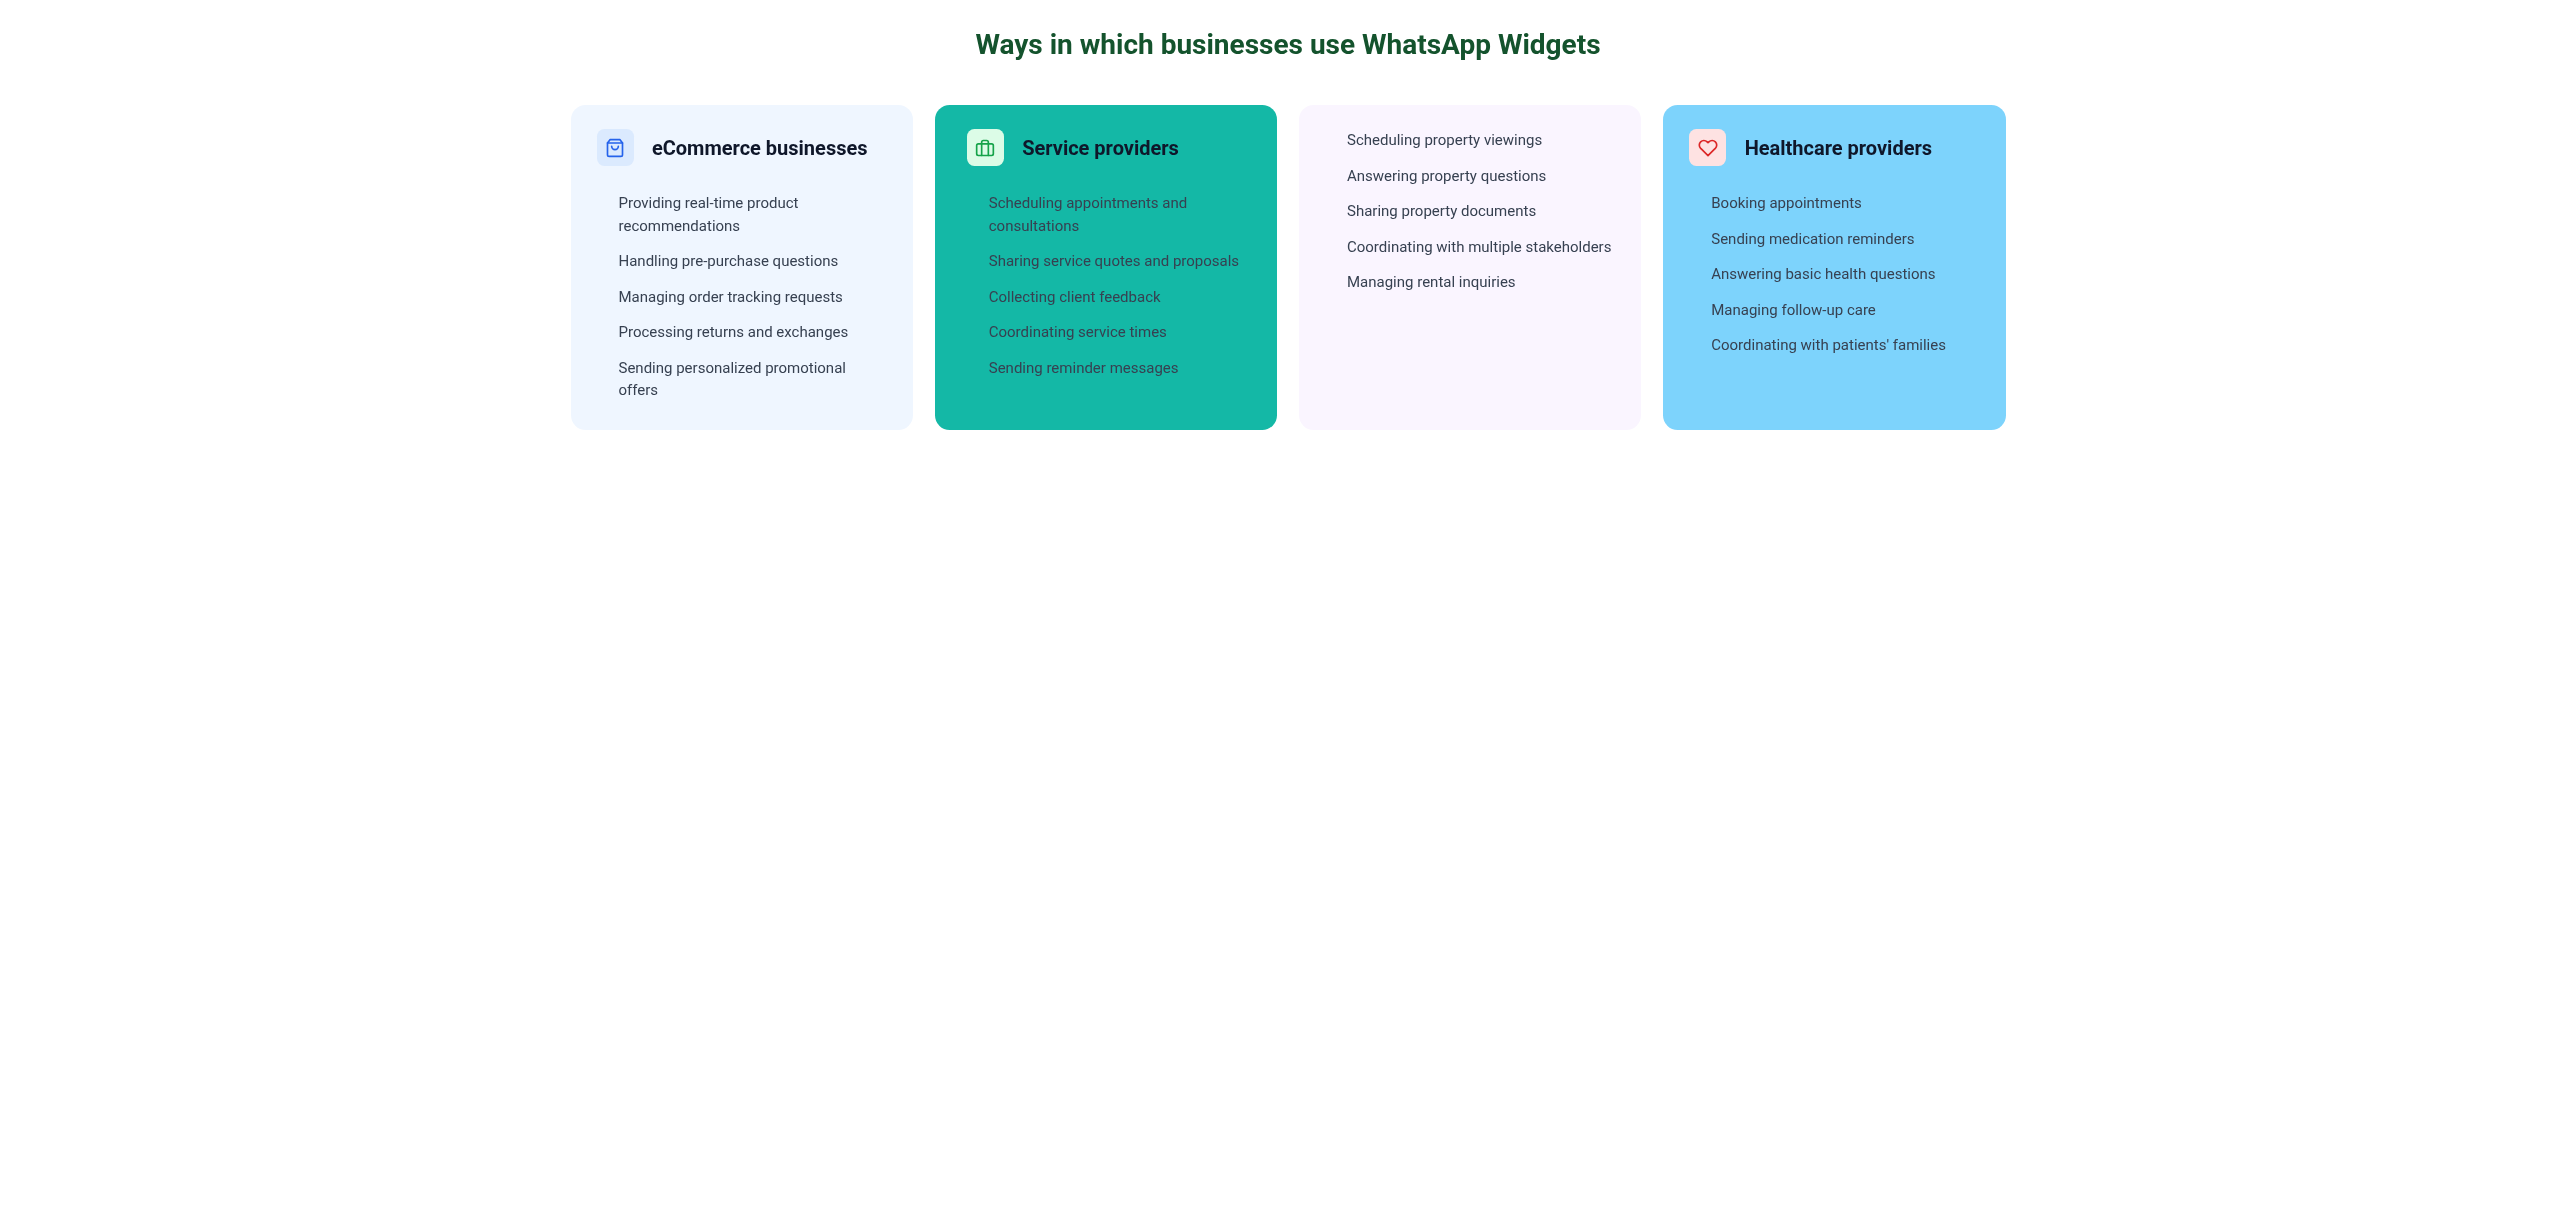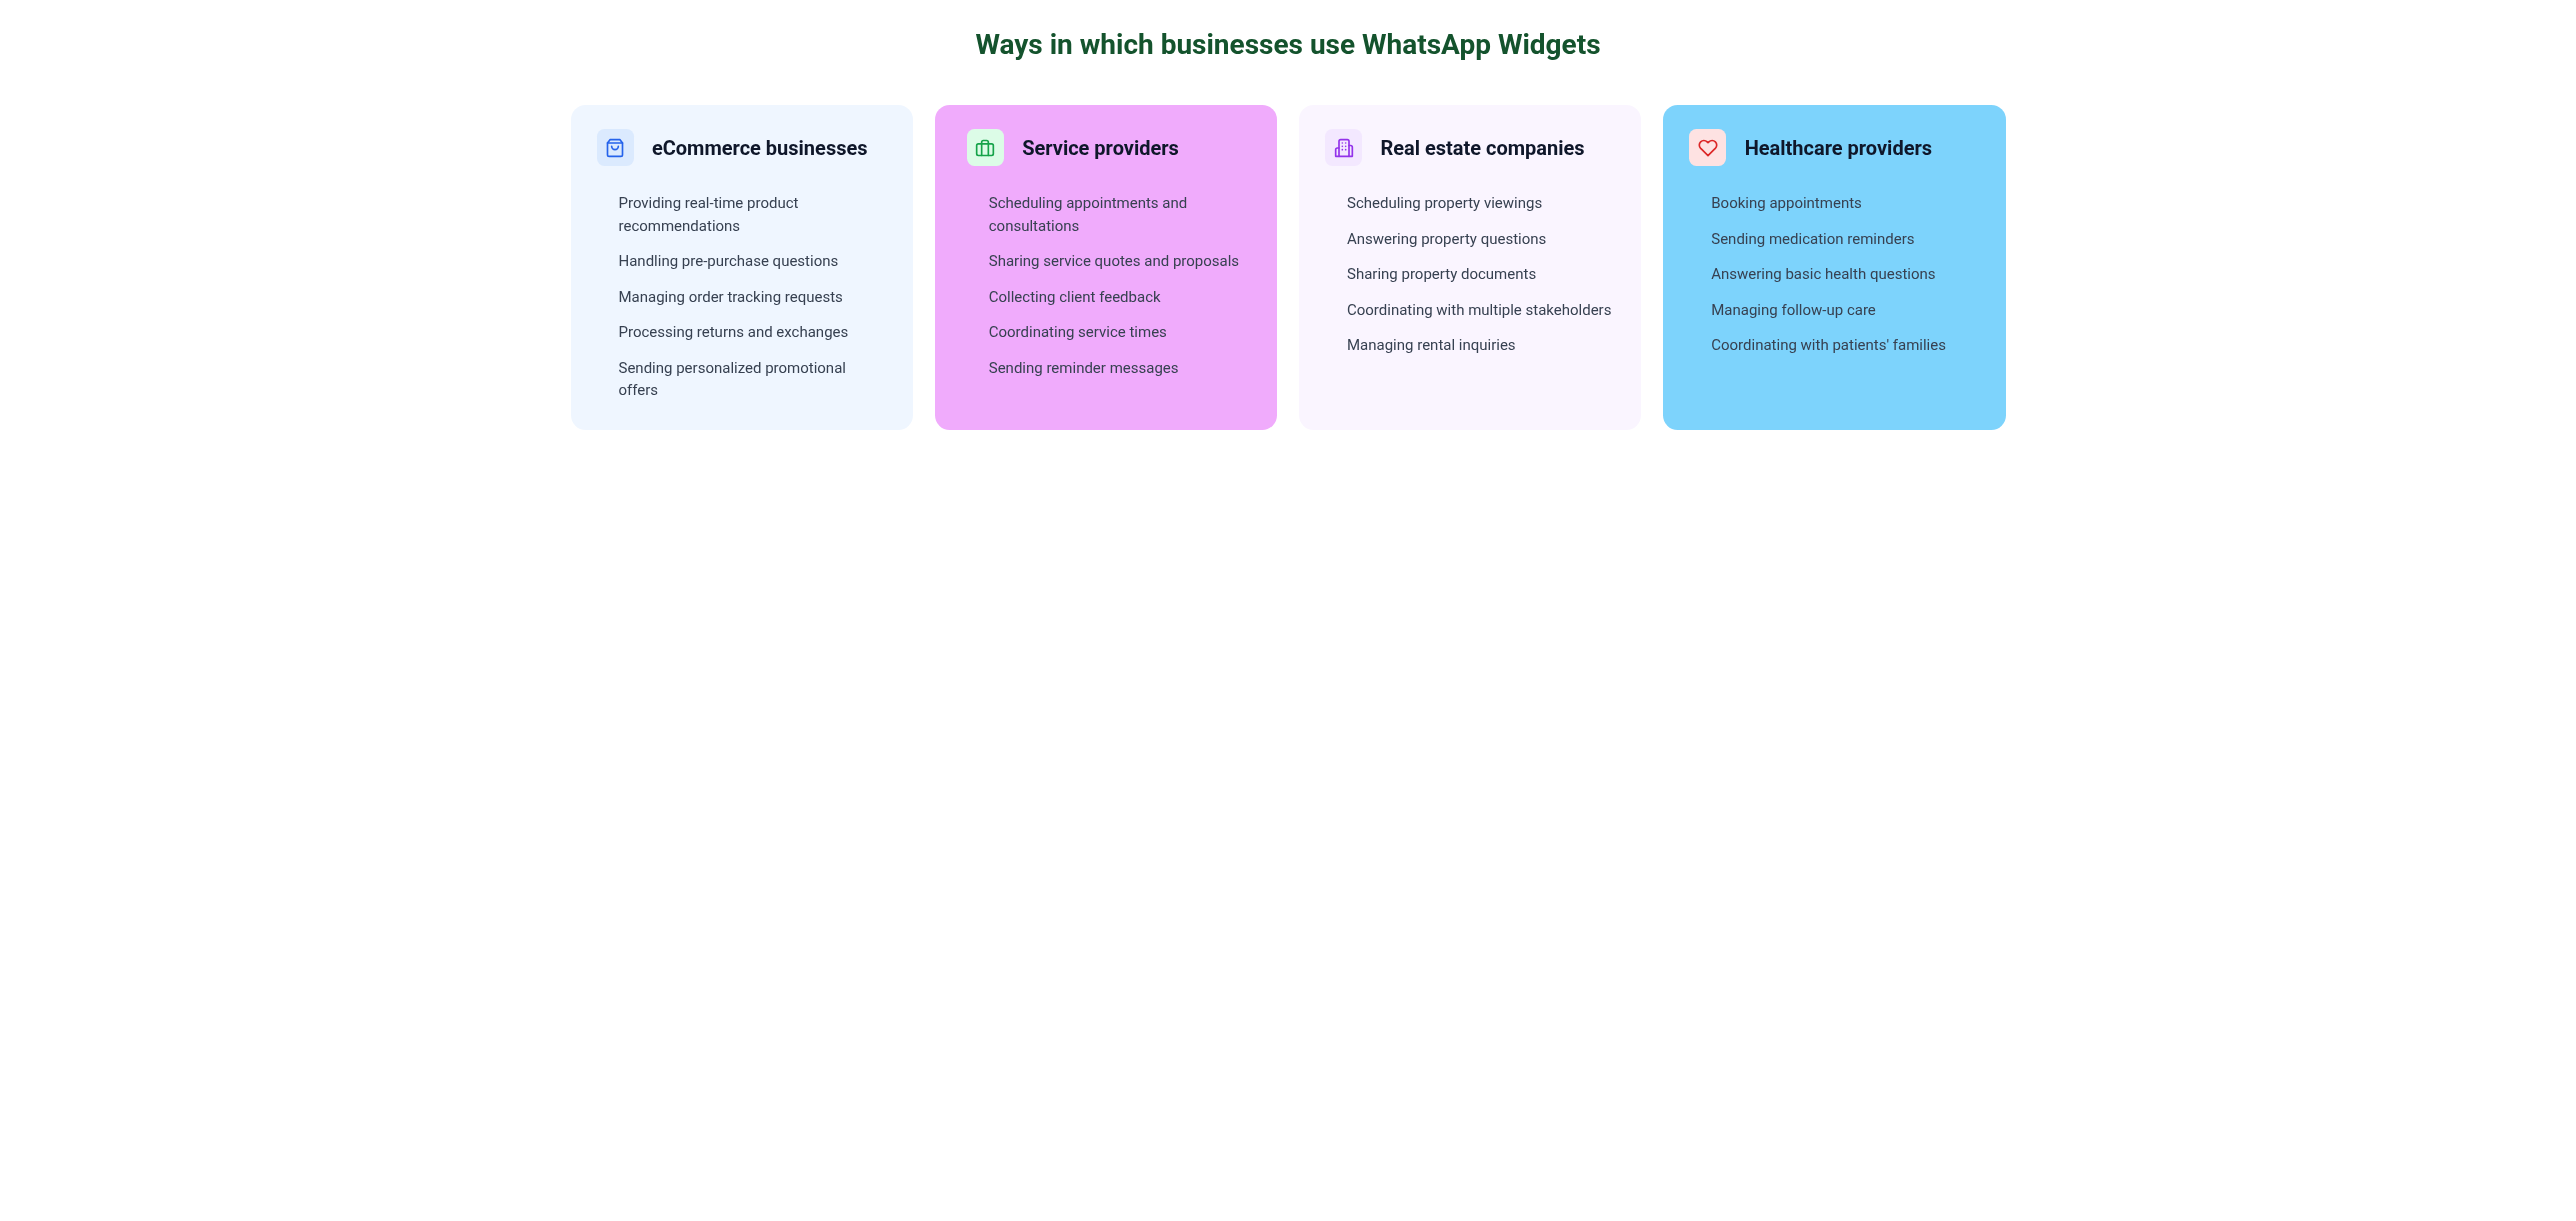--- a/index.html
+++ b/index.html
@@ -30,21 +30,21 @@
   max-width: 1435px;
   margin: 0 auto;
 }
 
 .card {
   border-radius: 14.7px;
   padding: 24px 26px 28px;
 }
 
 .card-0 { background: #eff6ff; }
-.card-1 { background: #f0abfc; padding-left: 32px; }
+.card-1 { background: #14b8a6; padding-left: 32px; }
 .card-2 { background: #faf5ff; }
 .card-3 { background: #7dd3fc; }
 
 .card-header {
   display: flex;
   align-items: center;
   gap: 18.4px;
   margin-bottom: 26px;
 }
 
@@ -129,36 +129,20 @@
     <ul class="item-list">
       <li>Scheduling appointments and consultations</li>
       <li>Sharing service quotes and proposals</li>
       <li>Collecting client feedback</li>
       <li>Coordinating service times</li>
       <li>Sending reminder messages</li>
     </ul>
   </div>
 
   <div class="card card-2">
-    <div class="card-header">
-      <div class="icon-box icon-box-2">
-        <svg viewBox="0 0 24 24" fill="none" stroke="#9333ea" stroke-width="2" stroke-linecap="round" stroke-linejoin="round">
-          <path d="M6 22V4a2 2 0 0 1 2-2h8a2 2 0 0 1 2 2v18Z"></path>
-          <path d="M6 12H4a2 2 0 0 0-2 2v8h4"></path>
-          <path d="M18 9h2a2 2 0 0 1 2 2v11h-4"></path>
-          <line x1="10" y1="6" x2="10" y2="6.01"></line>
-          <line x1="14" y1="6" x2="14" y2="6.01"></line>
-          <line x1="10" y1="10" x2="10" y2="10.01"></line>
-          <line x1="14" y1="10" x2="14" y2="10.01"></line>
-          <line x1="10" y1="14" x2="10" y2="14.01"></line>
-          <line x1="14" y1="14" x2="14" y2="14.01"></line>
-        </svg>
-      </div>
-      <h2 class="card-title">Real estate companies</h2>
-    </div>
     <ul class="item-list">
       <li>Scheduling property viewings</li>
       <li>Answering property questions</li>
       <li>Sharing property documents</li>
       <li>Coordinating with multiple stakeholders</li>
       <li>Managing rental inquiries</li>
     </ul>
   </div>
 
   <div class="card card-3">

